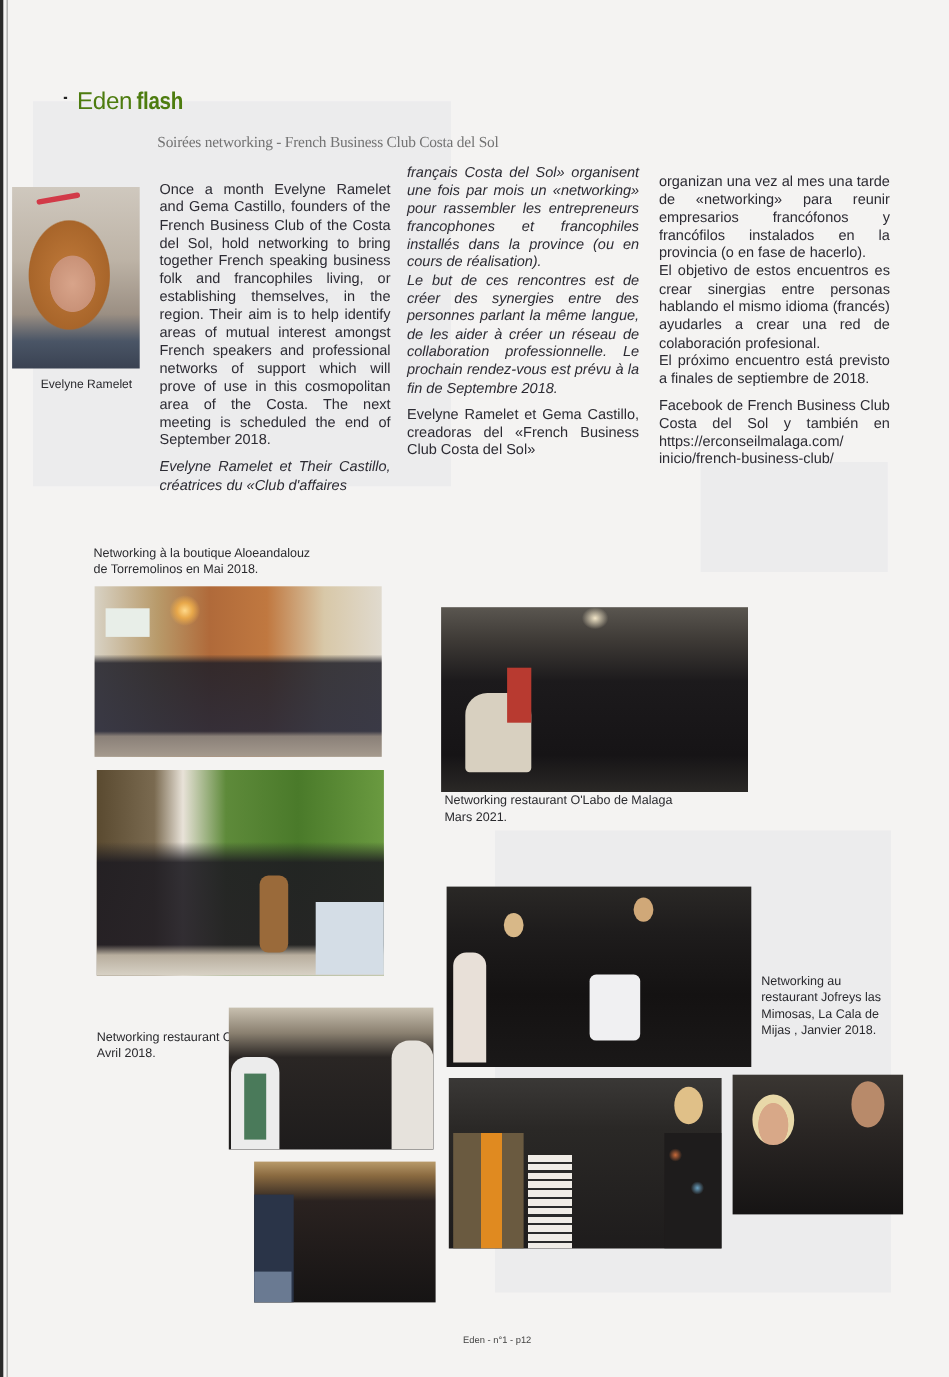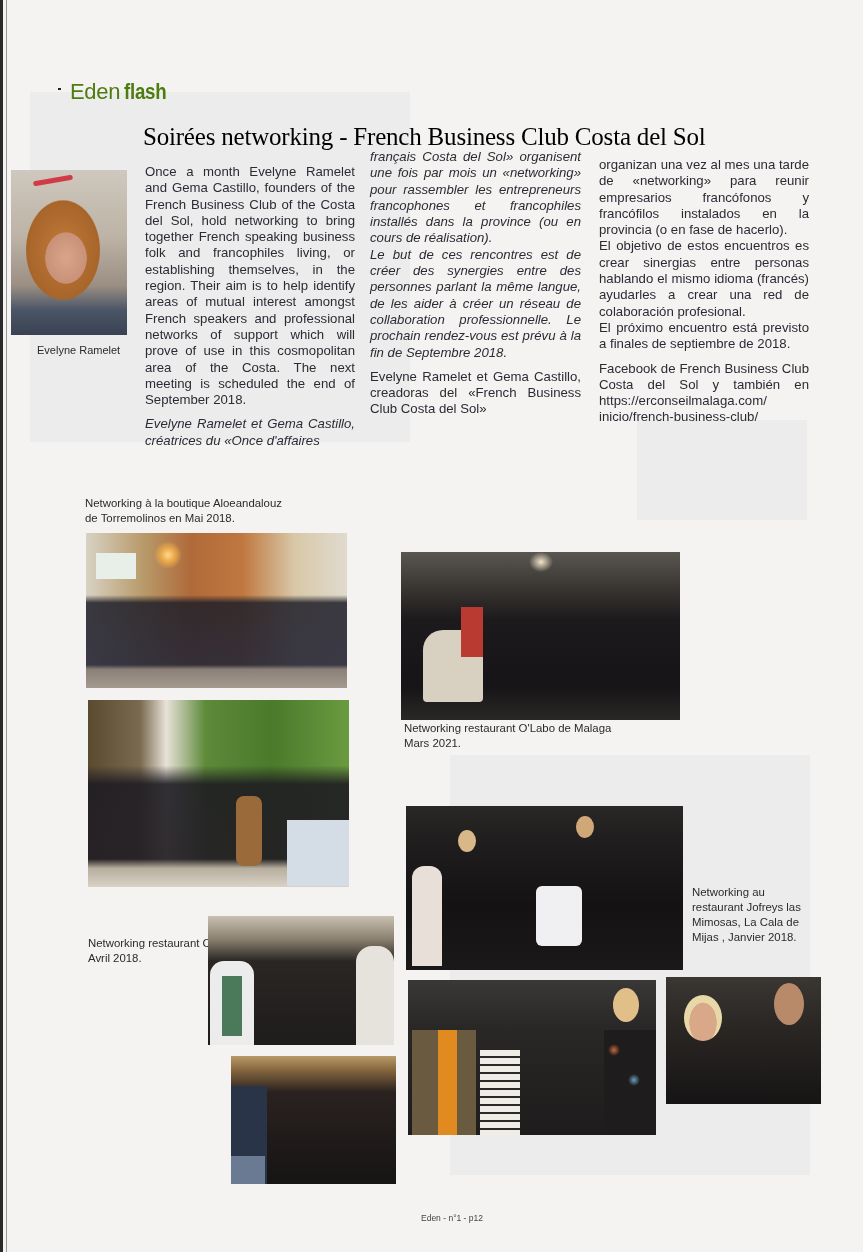--- a/index.html
+++ b/index.html
@@ -3,21 +3,21 @@
 <meta charset="utf-8">
 <style>
   html,body{margin:0;padding:0;}
   body{width:863px;height:1252px;position:relative;overflow:hidden;background:#f4f3f2;font-family:"Liberation Sans",sans-serif;color:#2a2a2e;}
   .page-edge{position:absolute;left:0;top:0;width:3px;height:1252px;background:#2a2a2a;}
   .page-edge2{position:absolute;left:6px;top:0;width:1px;height:1252px;background:#9a9a9a;}
   .ghost{position:absolute;background:#e6e6ea;opacity:.55;}
   .masthead{position:absolute;left:70px;top:47px;font-size:22px;color:#4d7c0f;letter-spacing:-0.3px;margin-top:32px;}
   .masthead .light{font-weight:normal;}
   .masthead .bold{font-weight:bold;font-family:"Liberation Sans",sans-serif;transform:scaleX(.85);display:inline-block;transform-origin:left;margin-left:4px;}
-  .title{position:absolute;left:143px;top:123px;font-family:"Liberation Serif",serif;font-size:25px;color:#000000;letter-spacing:-0.2px;}
+  .title{position:absolute;left:143px;top:123px;font-family:"Liberation Serif",serif;font-size:14px;color:#737373;letter-spacing:-0.2px;}
   .col{position:absolute;font-size:13.2px;line-height:16.3px;text-align:justify;color:#2c2b33;}
   .col p{margin:0 0 8px 0;}
   .col p.tight{margin:0;}
   .it{font-style:italic;}
   .photo{position:absolute;overflow:hidden;}
   .caption{position:absolute;font-size:11.4px;line-height:15px;color:#2a2a2e;}
   .footer{position:absolute;left:421px;top:1213px;font-size:8.5px;color:#444;}
   .dot{position:absolute;left:58px;top:88px;width:3px;height:2px;background:#222;}
 </style>
 </head>
@@ -40,21 +40,21 @@
 <div class="photo" style="left:11px;top:170px;width:116px;height:165px;background:
   radial-gradient(ellipse 34px 42px at 55px 88px,#d8a48a 0,#c99278 60%,transparent 62%),
   radial-gradient(ellipse 52px 70px at 52px 80px,#c07a3a 0,#a8652a 70%,transparent 72%),
   linear-gradient(180deg,#cfc8be 0%,#bdb3a6 40%,#9b8f83 70%,#4a5566 85%,#3a4252 100%);">
   <div style="position:absolute;left:22px;top:8px;width:40px;height:5px;border-radius:3px;background:#d23a48;transform:rotate(-10deg);"></div>
 </div>
 <div class="caption" style="left:37px;top:343px;font-size:11px;">Evelyne Ramelet</div>
 
 <div class="col" style="left:145px;top:164px;width:210px;">
   <p>Once a month Evelyne Ramelet and Gema Castillo, founders of the French Business Club of the Costa del Sol, hold networking to bring together French speaking business folk and francophiles living, or establishing themselves, in the region. Their aim is to help identify areas of mutual interest amongst French speakers and professional networks of support which will prove of use in this cosmopolitan area of the Costa. The next meeting is scheduled the end of September 2018.</p>
-  <p class="it tight">Evelyne Ramelet et Gema Castillo, créatrices du «Once d'affaires</p>
+  <p class="it tight">Evelyne Ramelet et Their Castillo, créatrices du «Club d'affaires</p>
 </div>
 
 <div class="col" style="left:370px;top:149px;width:211px;">
   <p class="it tight">français Costa del Sol» organisent une fois par mois un «networking» pour rassembler les entrepreneurs francophones et francophiles installés dans la province (ou en cours de réalisation).</p>
   <p class="it">Le but de ces rencontres est de créer des synergies entre des personnes parlant la même langue, de les aider à créer un réseau de collaboration professionnelle. Le prochain rendez-vous est prévu à la fin de Septembre 2018.</p>
   <p class="tight">Evelyne Ramelet et Gema Castillo, creadoras del «French Business Club Costa del Sol»</p>
 </div>
 
 <div class="col" style="left:599px;top:157px;width:210px;">
   <p class="tight">organizan una vez al mes una tarde de «networking» para reunir empresarios francófonos y francófilos instalados en la provincia (o en fase de hacerlo).</p>

